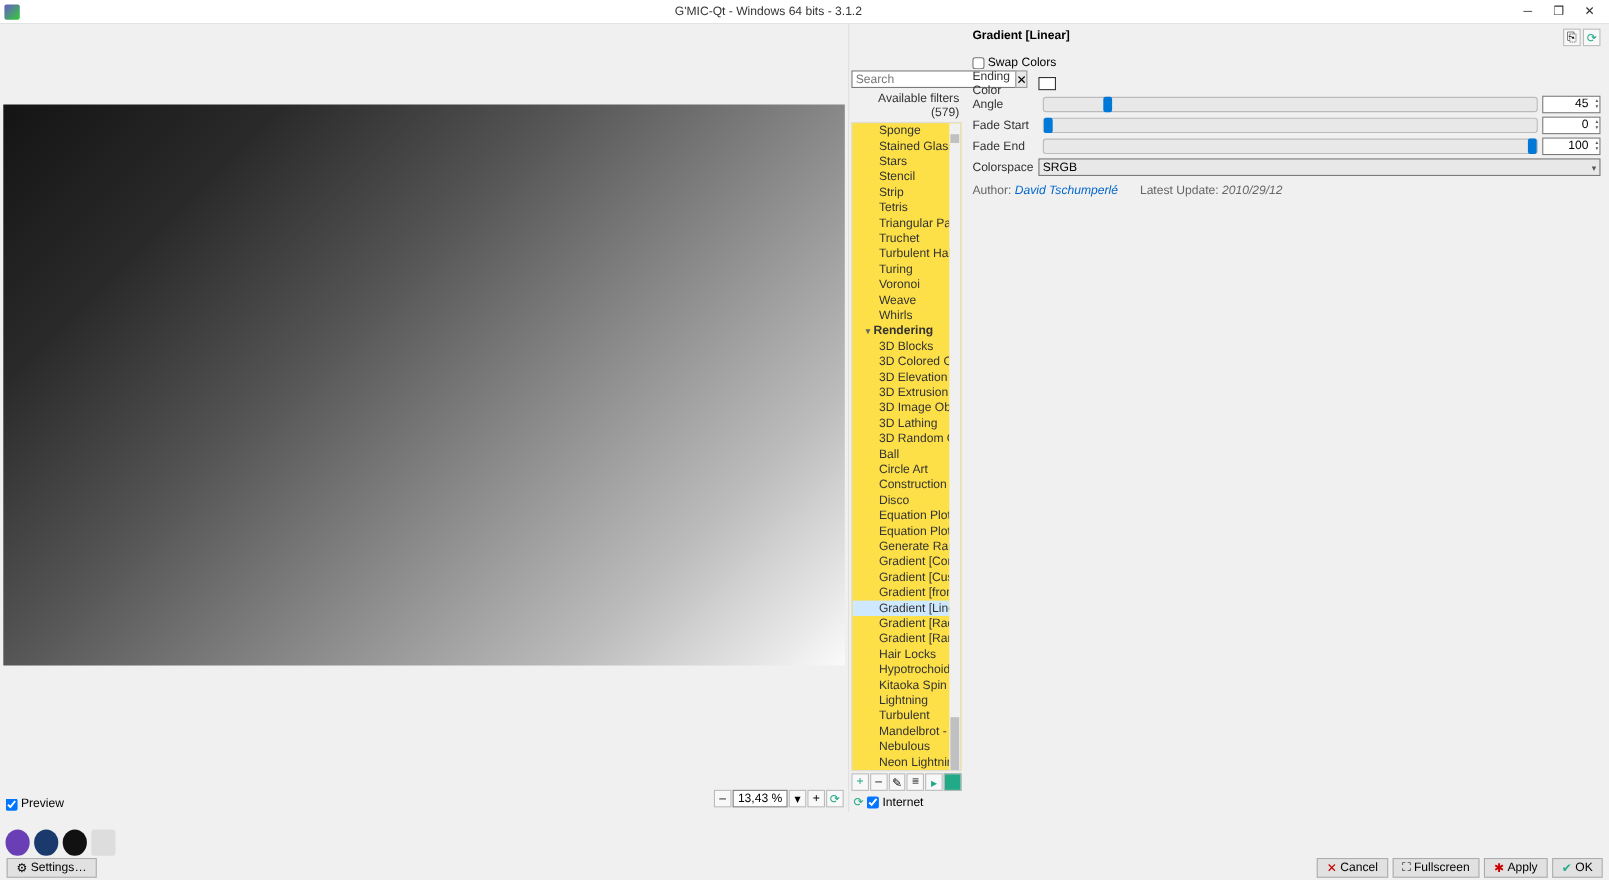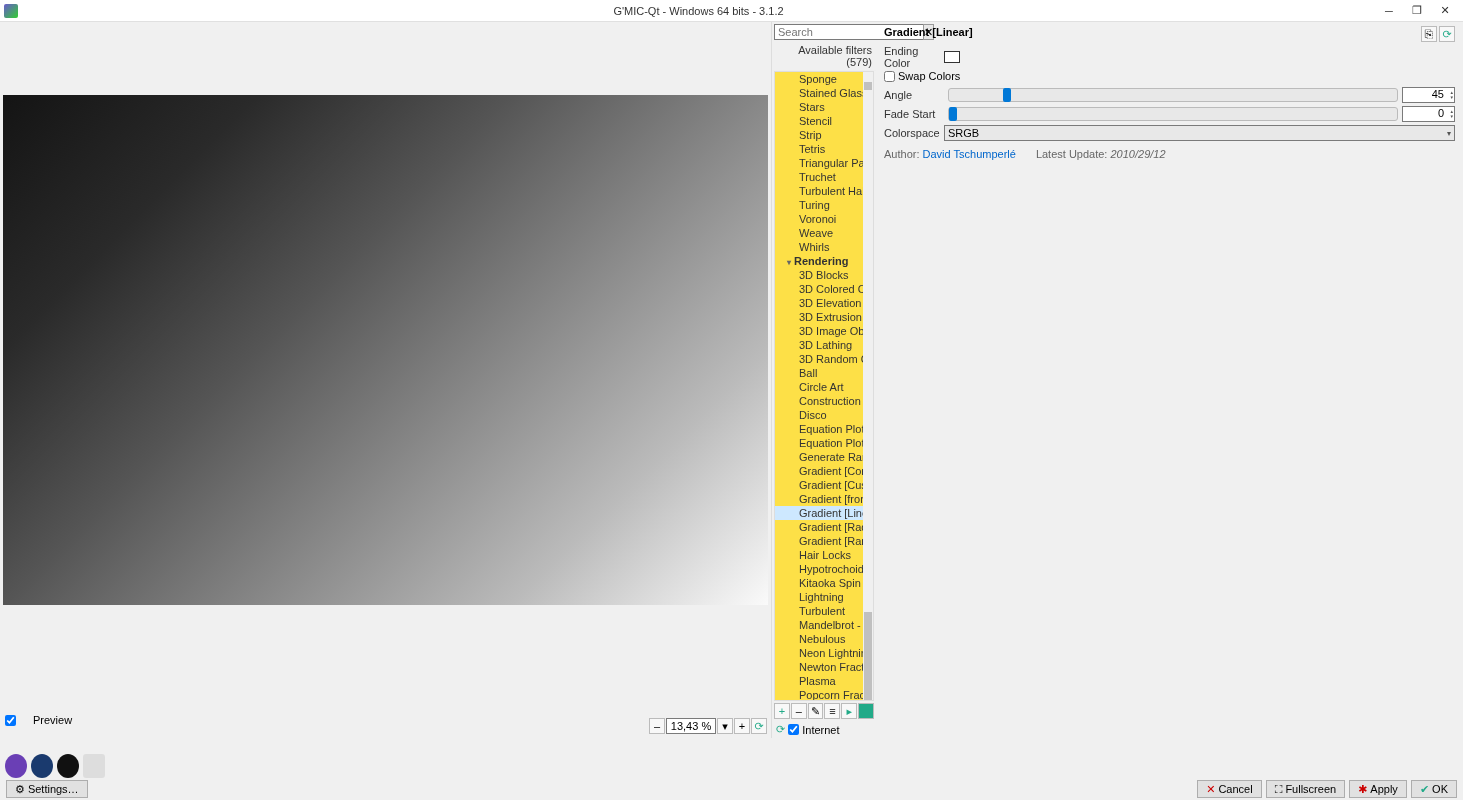--- a/index.html
+++ b/index.html
@@ -5,21 +5,21 @@
 * { margin: 0; padding: 0; box-sizing: border-box; font-family: "Segoe UI", Tahoma, sans-serif; font-size: 11px; }
 html, body { width: 1463px; height: 800px; background: #f0f0f0; overflow: hidden; }
 .titlebar { height: 22px; background: #fff; display: flex; align-items: center; padding: 0 4px; border-bottom: 1px solid #e0e0e0; text-align: center; }
 .titlebar .app-icon { width: 14px; height: 14px; background: linear-gradient(135deg,#6a5acd,#32cd32); margin-right: 4px; border-radius: 2px; }
 .titlebar .title { flex: 1; color: #333; }
 .titlebar .win-btn { width: 28px; height: 18px; display: flex; align-items: center; justify-content: center; color: #333; cursor: pointer; }
 .content { display: flex; height: 716px; }
 .preview { width: 771px; background: #f0f0f0; display: flex; align-items: center; justify-content: center; position: relative; }
 .preview-img { width: 765px; height: 510px; background: linear-gradient(135deg, #141414 0%, #2a2a2a 20%, #555 40%, #888 60%, #bbb 80%, #fafafa 100%); margin-top:-60px; }
 .filter-panel { width: 105px; display: flex; flex-direction: column; border-left: 1px solid #ddd; }
-.search-row { display:flex; padding:2px; }
+.search-row { display:flex; padding:2px;margin-top:40px; }
 .search-row input { flex:1; border:1px solid #7a7a7a; background:#fff; height:16px; padding:0 3px; }
 .search-row .sbtn { width:14px; height:16px; border:1px solid #999; background:#e8e8e8; margin-left:-1px; display:flex;align-items:center;justify-content:center; }
 .tree-header { padding:2px 4px; color:#333; border-bottom:1px solid #eee;text-align:right; }
 .tree { flex:1; overflow:hidden; background:#fde047; border:1px solid #ddd; margin:0 2px; position:relative; }
 .tree-scroll { position:absolute; top:0; left:0; right:10px; bottom:0; overflow:hidden; }
 .scrollbar { position:absolute; right:0; top:0; bottom:0; width:10px; background:#f0f0f0; }
 .scrollbar .thumb { position:absolute; left:1px; right:1px; background:#c0c0c0; }
 .item { padding:0 4px 0 24px; height:14px; line-height:14px; white-space:nowrap; cursor:pointer; color:#333; }
 .item.cat { padding-left:12px; font-weight:bold; }
 .item.cat::before { content:"▸"; margin-right:3px; font-size:8px; color:#666; }
@@ -30,24 +30,24 @@
 .param-row { display:flex; align-items:center; height:18px; margin-bottom:1px; }
 .param-row .lbl { width:60px; color:#333; }
 .swatch { width:16px; height:12px; border:1px solid #333; }
 .slider-wrap { flex:1; height:14px; background:#e8e8e8; border:1px solid #bbb; border-radius:3px; position:relative; margin:0 4px; }
 .slider-wrap .handle { position:absolute; top:-1px; width:8px; height:14px; background:#0078d7; border-radius:2px; }
 .spin { width:53px; height:16px; border:1px solid #7a7a7a; background:#fff; text-align:right; padding-right:10px; position:relative; }
 .spin::after { content:"▴\A▾"; white-space:pre; font-size:5px; line-height:5px; position:absolute; right:1px; top:2px; color:#555; }
 .combo { flex:1; height:16px; border:1px solid #7a7a7a; background:#e8e8e8; padding:0 3px; display:flex; align-items:center; justify-content:space-between; }
 .combo::after{content:"▾"; font-size:8px; color:#555;}
 .credits { margin-top:6px; font-size:9px; color:#666; display:flex; gap:20px;}
-.credits a { color:#0066cc; }
+.credits a { color:#0066cc; font-style:italic; }
 .corner-btns { position:absolute; top:4px; right:8px; display:flex; gap:2px; }
 .corner-btns .ib { width:16px; height:16px; border:1px solid #bbb; background:#f8f8f8; display:flex;align-items:center;justify-content:center;}
-.below-preview { position:absolute; left:5px; bottom:12px; display:flex; align-items:center; gap:17px; }
+.below-preview { position:absolute; left:5px; bottom:1px; display:flex; align-items:center; gap:3px; }
 .zoom-box { position:absolute; right:4px; bottom:4px; display:flex; align-items:center; gap:1px; }
 .zoom-box .zb { width:16px; height:16px; border:1px solid #bbb; background:#f8f8f8; display:flex;align-items:center;justify-content:center;}
 .zoom-box input { width:50px; height:16px; border:1px solid #7a7a7a; text-align:center; }
 .tree-tools { display:flex; gap:1px; padding:2px; }
 .tree-tools .tb { width:16px; height:16px; border:1px solid #bbb; background:#f8f8f8; display:flex;align-items:center;justify-content:center;}
 .internet-row { display:flex; align-items:center; gap:3px; padding:2px 4px; }
 .logos { position:absolute; left:5px; bottom:22px; display:flex; gap:4px; }
 .logo { width:22px; height:24px; border-radius:50%; }
 .footer { position:absolute; bottom:0; left:0; right:0; height:22px; display:flex; align-items:center; justify-content:space-between; padding:0 6px; }
 .footer .left { display:flex; align-items:center; gap:4px; }
@@ -156,40 +156,47 @@
     </div>
   </div>
 
   <div class="params">
     <div class="corner-btns">
       <div class="ib">⎘</div>
       <div class="ib" style="color:#2a8">⟳</div>
     </div>
     <div class="params-title">Gradient [Linear]</div>
     <div class="param-row">
+      <input type="checkbox" style="">
+      <span style="margin-left:3px">Swap Colors</span>
+    </div>
+    <div class="param-row">
       <span class="lbl">Ending Color</span>
       <div class="swatch" style="background:#fff"></div>
-    </div>
-    <div class="param-row">
-      <input type="checkbox" style="">
-      <span style="margin-left:3px">Swap Colors</span>
     </div>
     <div class="param-row">
       <span class="lbl">Angle</span>
       <div class="slider-wrap">
           <div class="handle" style="left:12%"></div>
         </div>
       <div class="spin">45</div>
     </div>
     <div class="param-row">
       <span class="lbl">Fade Start</span>
       <div class="slider-wrap">
           <div class="handle" style="left:0"></div>
         </div>
       <div class="spin">0</div>
+    </div>
+    <div class="param-row">
+      <span class="lbl">Fade End</span>
+      <div class="slider-wrap">
+          <div class="handle" style="right:0"></div>
+        </div>
+      <div class="spin">100</div>
     </div>
     <div class="param-row">
       <span class="lbl">Colorspace</span>
       <div class="combo">
           <span>SRGB</span>
         </div>
     </div>
     <div class="credits">
       <span><span>Author:</span> <a>David Tschumperlé</a></span>
       <span><span>Latest Update:</span> <i>2010/29/12</i></span>

